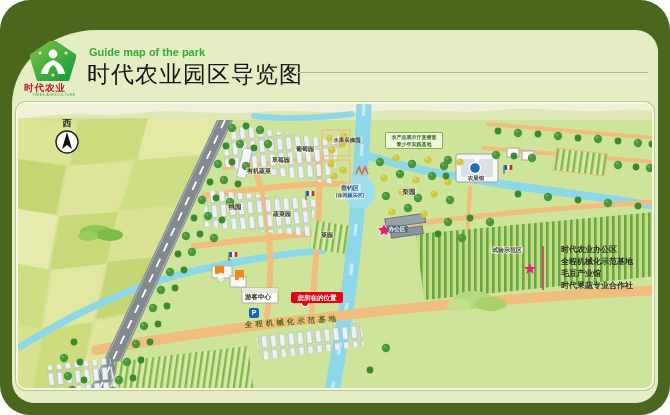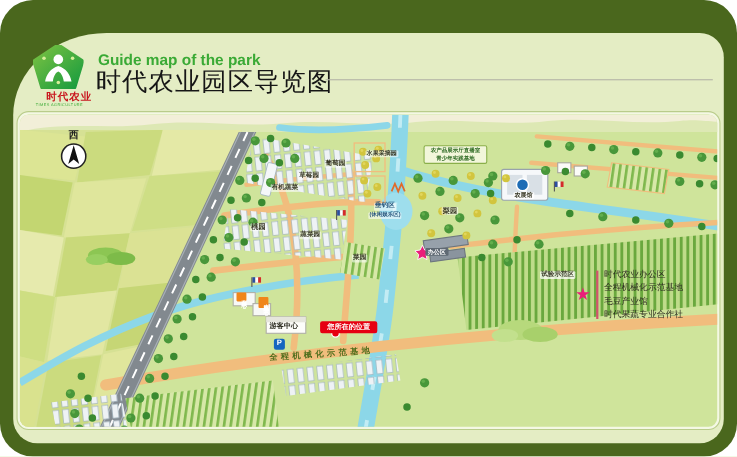--- a/index.html
+++ b/index.html
@@ -3,23 +3,23 @@
 <meta charset="utf-8">
 <style>
   html,body{margin:0;padding:0;background:#fff;}
   *{box-sizing:border-box;}
   .stage{position:relative;width:670px;height:415px;font-family:"Liberation Sans",sans-serif;overflow:hidden;}
   .frame{position:absolute;inset:0;background:#4a671d;border-radius:30px;}
   .panel{position:absolute;left:12px;top:30px;width:646px;height:373px;background:#e4edc4;
          border-radius:85px 22px 22px 22px / 75px 22px 22px 22px;}
   
   .logo-icon{position:absolute;left:30px;top:41px;width:46px;height:40px;}
-  .brand-cn{position:absolute;left:24px;top:82px;width:60px;text-align:right;font-size:9.5px;font-weight:bold;color:#c8161e;letter-spacing:1px;}
+  .brand-cn{position:absolute;left:24px;top:82px;width:60px;text-align:left;font-size:9.5px;font-weight:bold;color:#c8161e;letter-spacing:1px;}
   .brand-en{position:absolute;left:24px;top:93px;width:60px;text-align:center;font-size:3.5px;color:#3aaa35;letter-spacing:.4px;}
-  .subtitle{position:absolute;left:89px;top:46px;font-size:14px;font-weight:bold;color:#3aaa35;}
+  .subtitle{position:absolute;left:89px;top:46px;font-size:11px;font-weight:bold;color:#3aaa35;}
   .title{position:absolute;left:87px;top:59px;font-size:23px;font-weight:normal;color:#161616;letter-spacing:1px;}
   .divider{position:absolute;left:296px;top:72px;width:352px;height:1px;background:#b3b3a6;}
   
   .map{position:absolute;left:16px;top:102px;width:638px;height:288px;border:2px solid #f4f8e4;
        box-shadow:0 0 0 1px #b9cc8a;border-radius:10px;overflow:hidden;background:#cfe49b;}
   .map svg{position:absolute;left:0;top:0;}
   .lbl{position:absolute;transform:translate(-50%,-50%);font-weight:bold;font-size:6px;line-height:1.15;
        color:#3c3c2a;white-space:nowrap;background:rgba(255,255,255,.55);padding:0 1px;border-radius:1px;}
   .plain{background:none;}
   .badge{position:absolute;left:273px;top:188px;width:52px;height:11px;background:#e60012;color:#fff;
@@ -37,21 +37,21 @@
              font-size:5.5px;font-weight:bold;padding:0 2px;border-radius:1px;white-space:nowrap;}
   
   .legend{position:absolute;left:500px;top:140px;width:136px;}
   .lg-row{display:flex;align-items:stretch;margin-bottom:9px;}
   .lg-icon{flex:0 0 24px;display:flex;align-items:center;justify-content:center;}
   .lg-star{font-size:16px;color:#ea1e79;}
   .lg-dot{width:13px;height:13px;border-radius:50%;background:#1e6cb5;}
   .lg-sep{width:2px;margin:2px 5px 2px 0;}
   .sep-red{background:#d4526e;}
   .sep-blue{background:#4a7fc1;}
-  .lg-lines div{font-size:8px;font-weight:normal;color:#2c2c20;line-height:12px;white-space:nowrap;}
+  .lg-lines div{font-size:8px;font-weight:bold;color:#2c2c20;line-height:12px;white-space:nowrap;padding-left:12px;}
 </style>
 </head>
 <body>
 
 <div class="stage">
   <div class="frame"></div>
   <div class="panel"></div>
 
   <svg class="logo-icon" viewBox="0 0 46 40">
     <defs>

